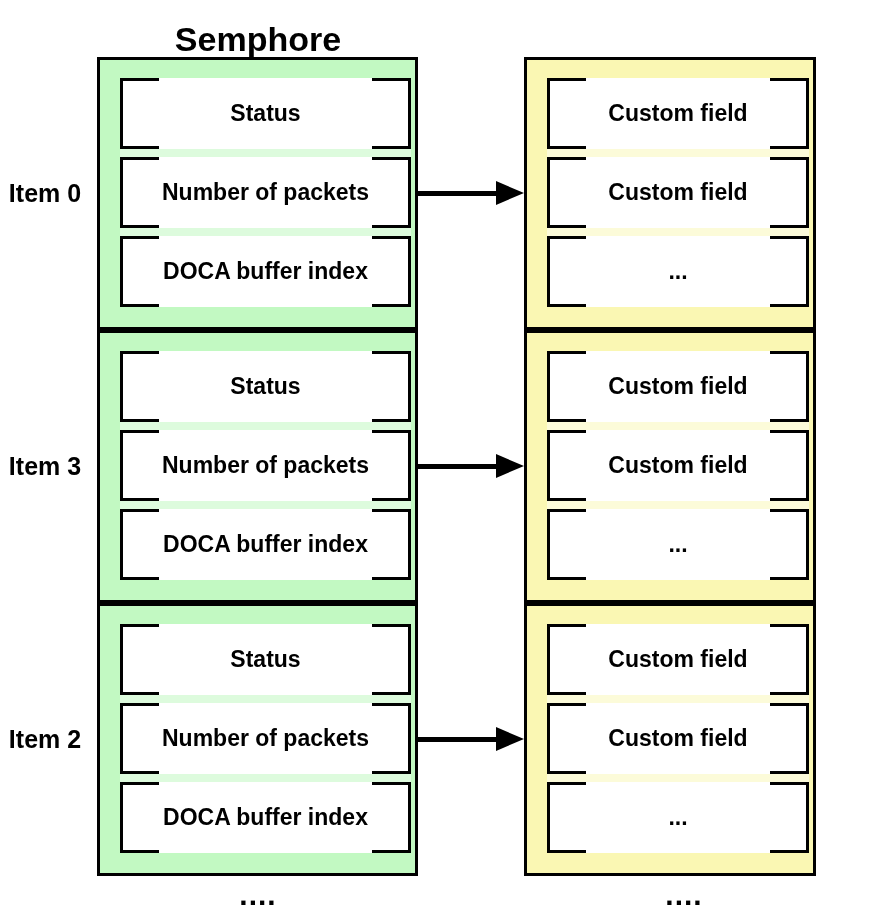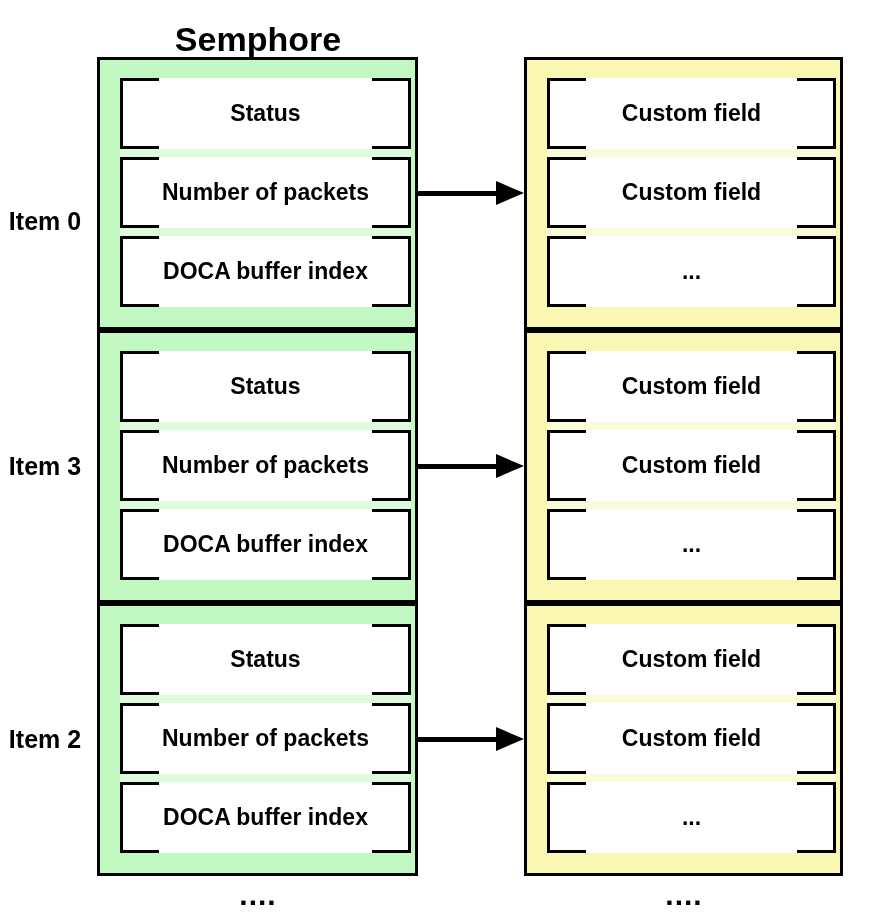--- a/index.html
+++ b/index.html
@@ -25,34 +25,34 @@
 
   .item-label {
     position: absolute;
     left: 0;
     width: 90px;
     text-align: center;
     font-weight: bold;
     font-size: 25px;
     line-height: 30px;
   }
-  .label-0 { top: 178px; margin-top: 28px; }
+  .label-0 { top: 178px; }
   .label-1 { top: 451px; }
   .label-2 { top: 724px; }
 
   .block {
     position: absolute;
     height: 273px;
     border: 3px solid #000;
     box-sizing: border-box;
     padding: 18px 4px 20px 20px;
     display: flex;
   }
   .block.green  { left: 97px;  width: 321px; background: #c2f9c2; }
-  .block.yellow { left: 524px; width: 319px; background: #faf7b3; }
+  .block.yellow { left: 524px; width: 292px; background: #faf7b3; }
   .row-0 { top: 57px; }
   .row-1 { top: 330px; }
   .row-2 { top: 603px; }
 
   .slots {
     flex: 1;
     display: flex;
     flex-direction: column;
     gap: 8px;
   }

